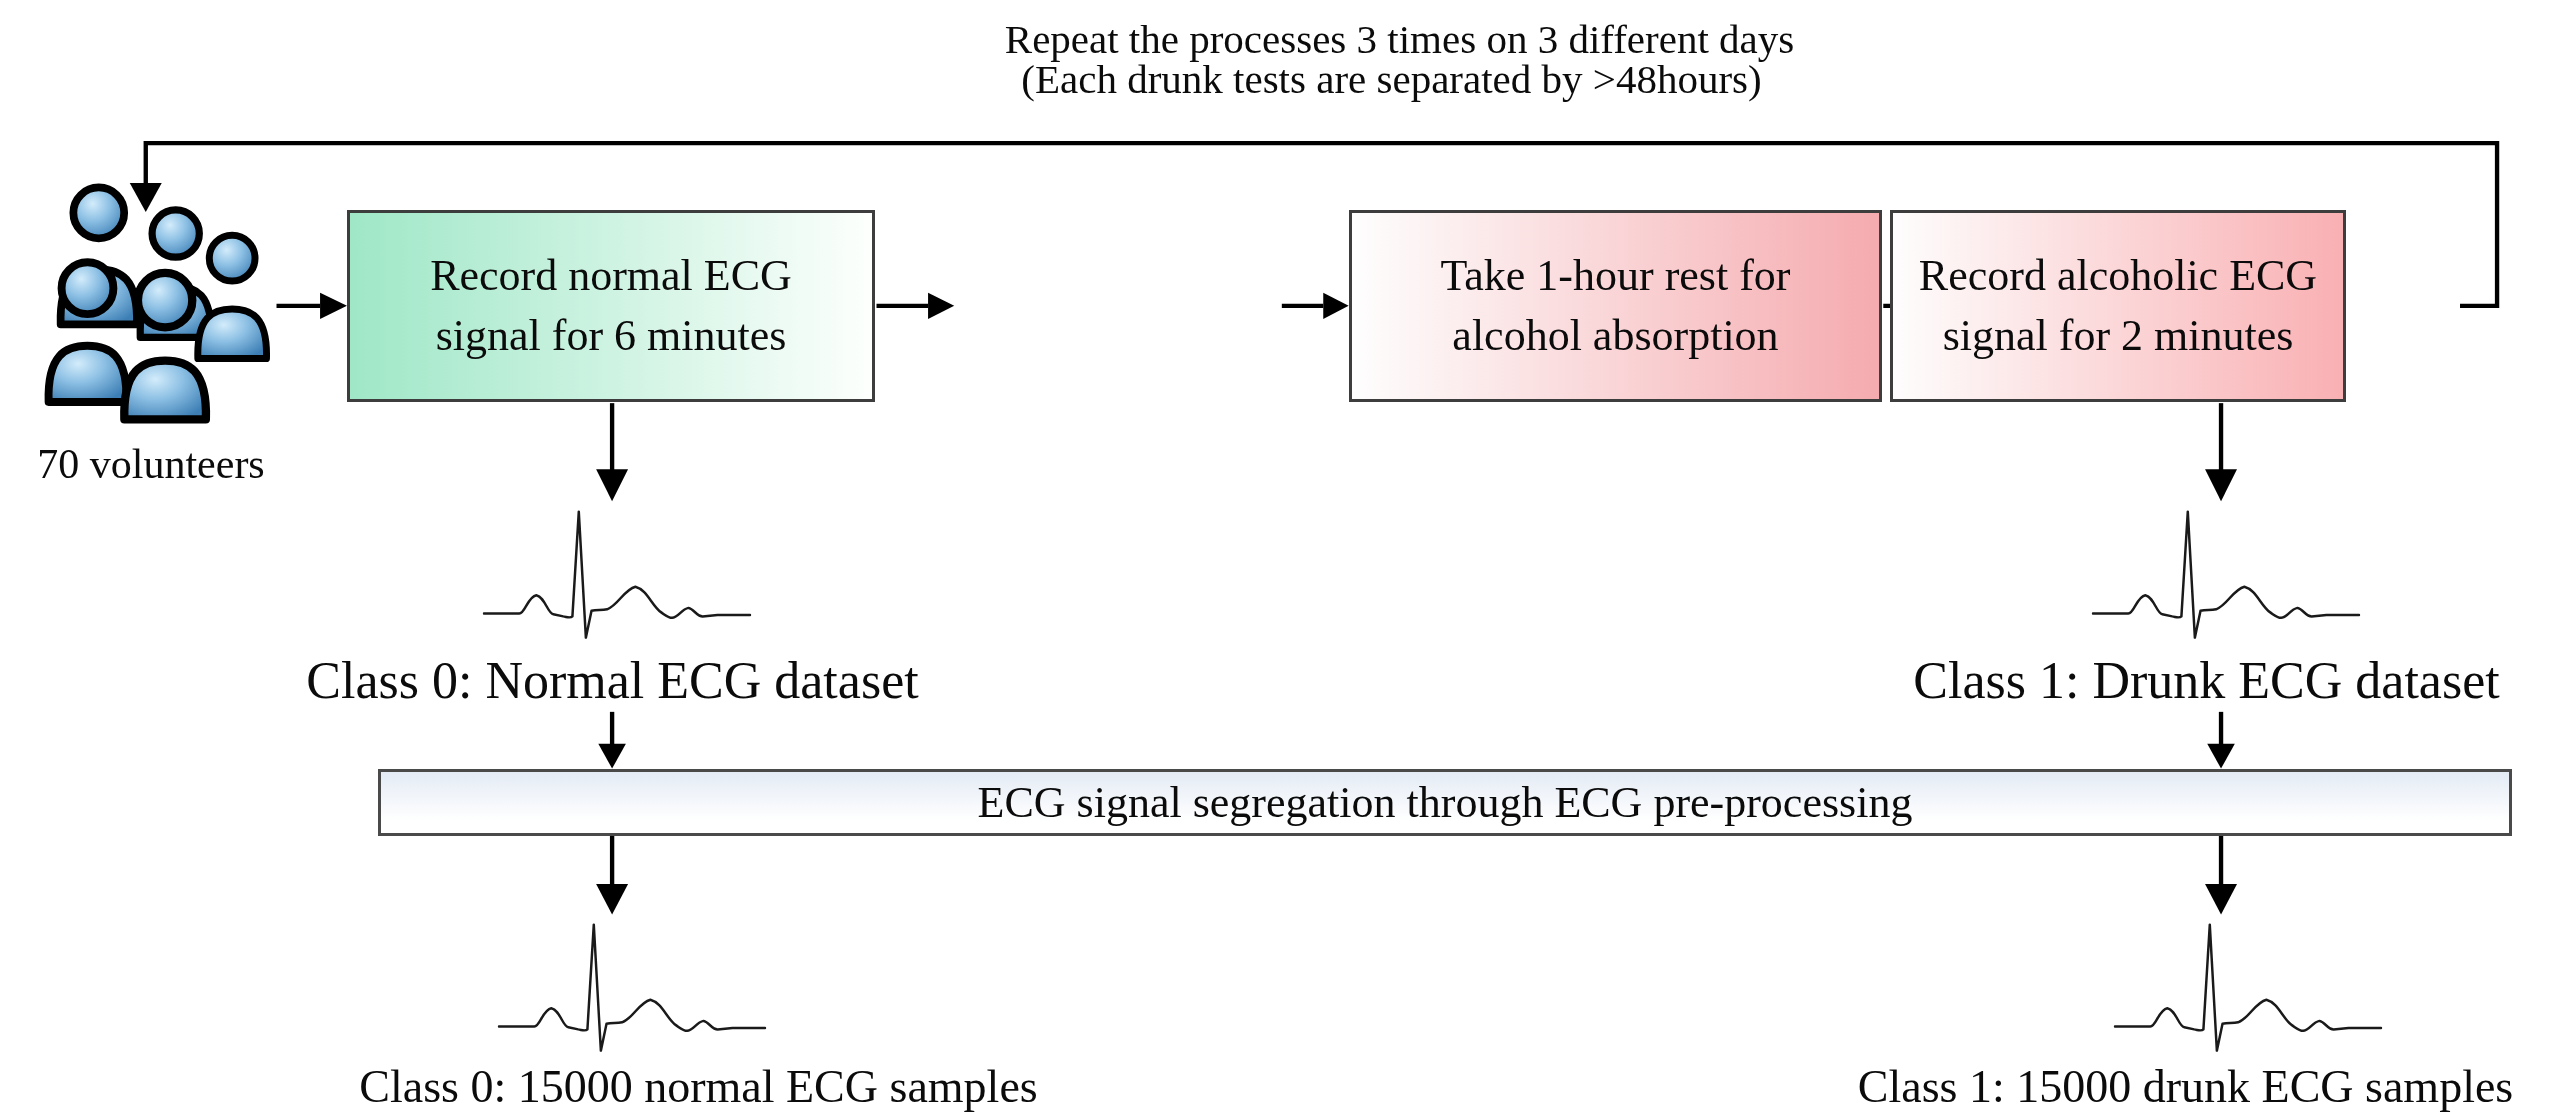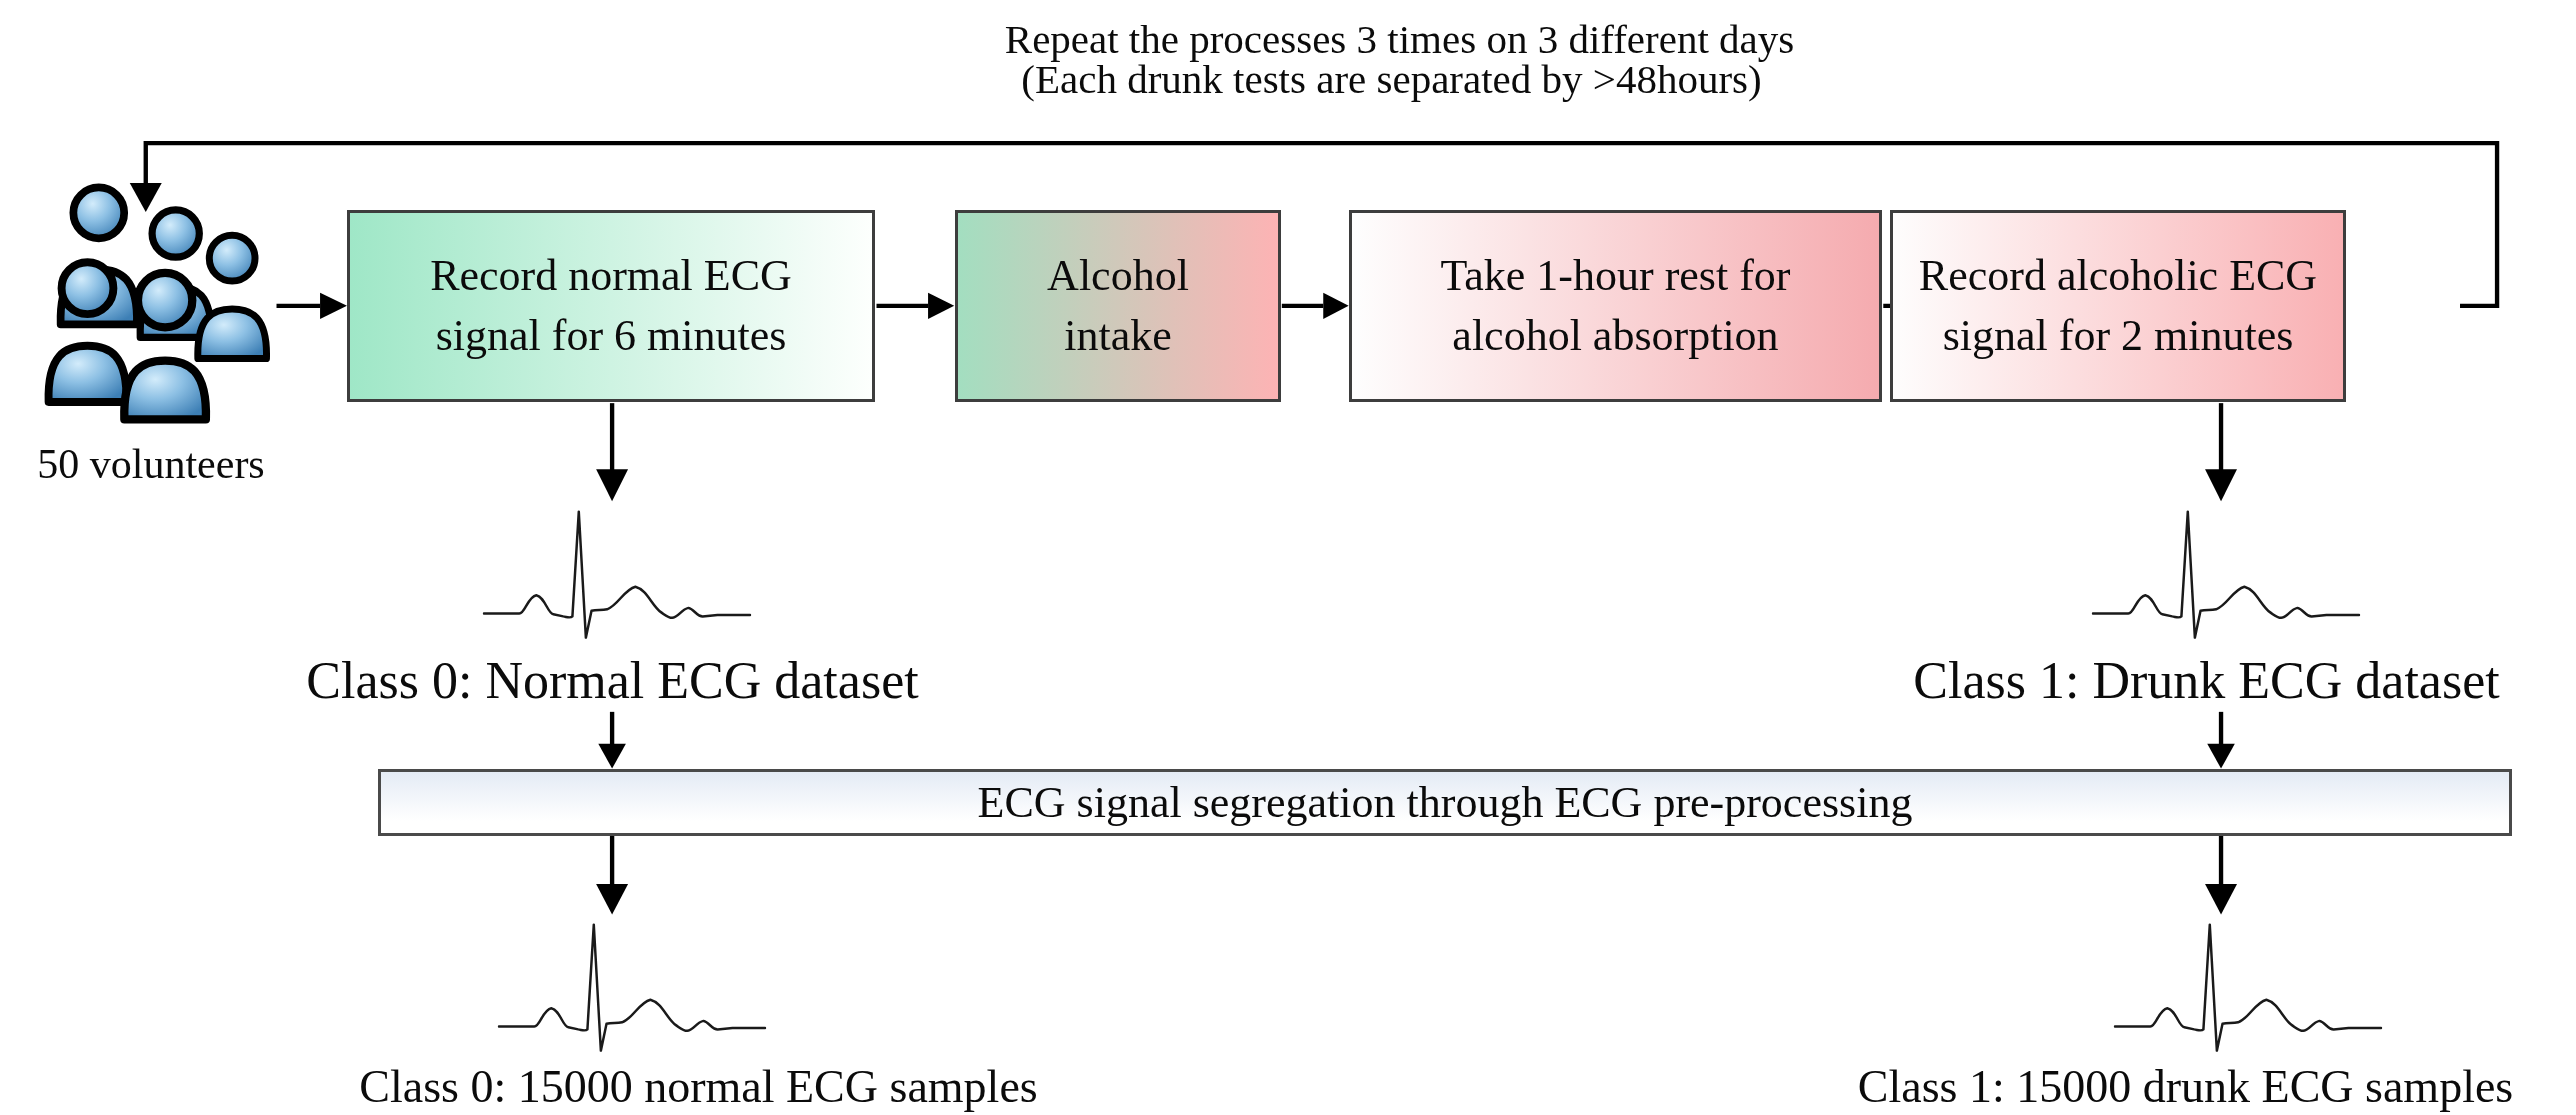--- a/index.html
+++ b/index.html
@@ -134,26 +134,24 @@
     </g>
   </svg>
 
   <svg class="abs" style="left:30.5px;top:179px;" width="240" height="247" viewBox="0 0 340 350">
     <use href="#person" x="-70" y="-110" width="140" height="215" transform="translate(96,110)"></use>
     <use href="#person" x="-70" y="-110" width="140" height="215" transform="translate(205,135) scale(0.93)"></use>
     <use href="#person" x="-70" y="-110" width="140" height="215" transform="translate(285,168) scale(0.9)"></use>
     <use href="#person" x="-70" y="-110" width="140" height="215" transform="translate(80,218) scale(1.02)"></use>
     <use href="#person" x="-70" y="-110" width="140" height="215" transform="translate(190,238) scale(1.07)"></use>
   </svg>
-  <div class="txt" style="left:11px;top:440px;width:280px;font-size:42px;">50 volunteers</div>
+  <div class="txt" style="left:11px;top:440px;width:280px;font-size:42px;">70 volunteers</div>
 
   <div class="procbox" style="left: 347px; width: 528px; background: linear-gradient(to right, rgb(159, 231, 199), rgb(253, 255, 253));">Record normal ECG
 signal for 6 minutes</div>
-  <div class="procbox" style="left: 955px; width: 326px; background: linear-gradient(to right, rgb(163, 222, 192), rgb(253, 179, 180));">Alcohol
-intake</div>
   <div class="procbox" style="left: 1349px; width: 533px; background: linear-gradient(to right, rgb(254, 254, 254), rgb(245, 171, 175));">Take 1-hour rest for
 alcohol absorption</div>
   <div class="procbox" style="left: 1890px; width: 456px; background: linear-gradient(to right, rgb(254, 253, 253), rgb(249, 176, 179));">Record alcoholic ECG
 signal for 2 minutes</div>
 
   <svg class="abs" style="left:478px;top:506px;" width="278" height="138" viewBox="0 0 380 195">
       <use href="#ecg" width="380" height="195"></use>
     </svg>
   <svg class="abs" style="left:2087px;top:506px;" width="278" height="138" viewBox="0 0 380 195">
       <use href="#ecg" width="380" height="195"></use>

